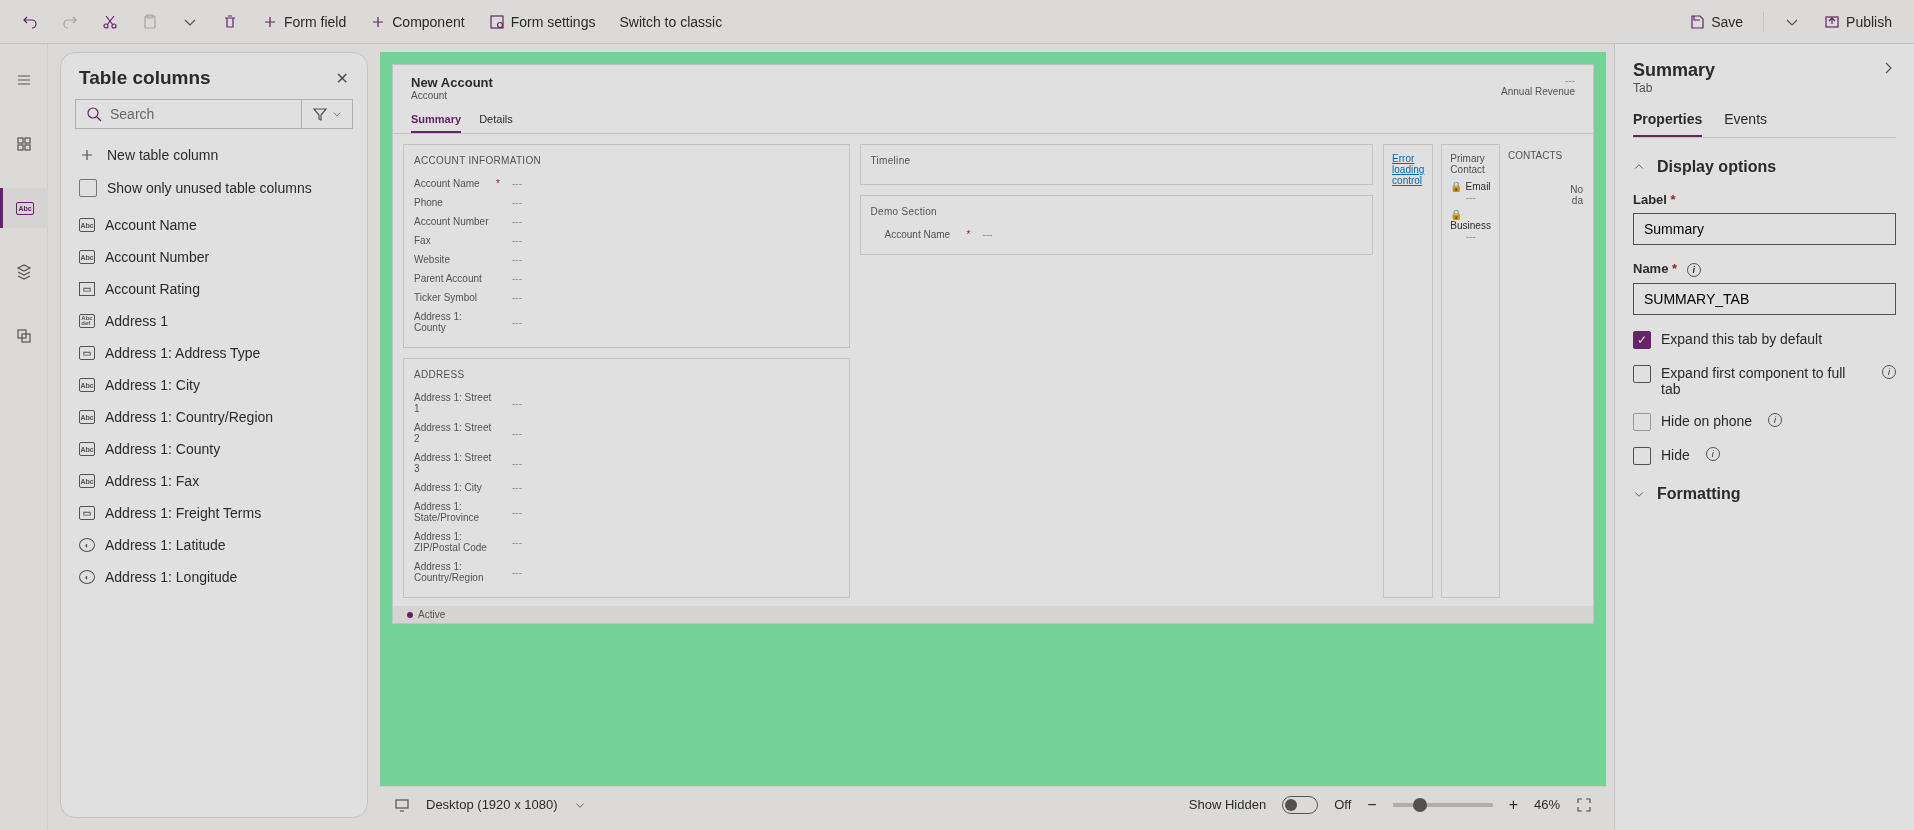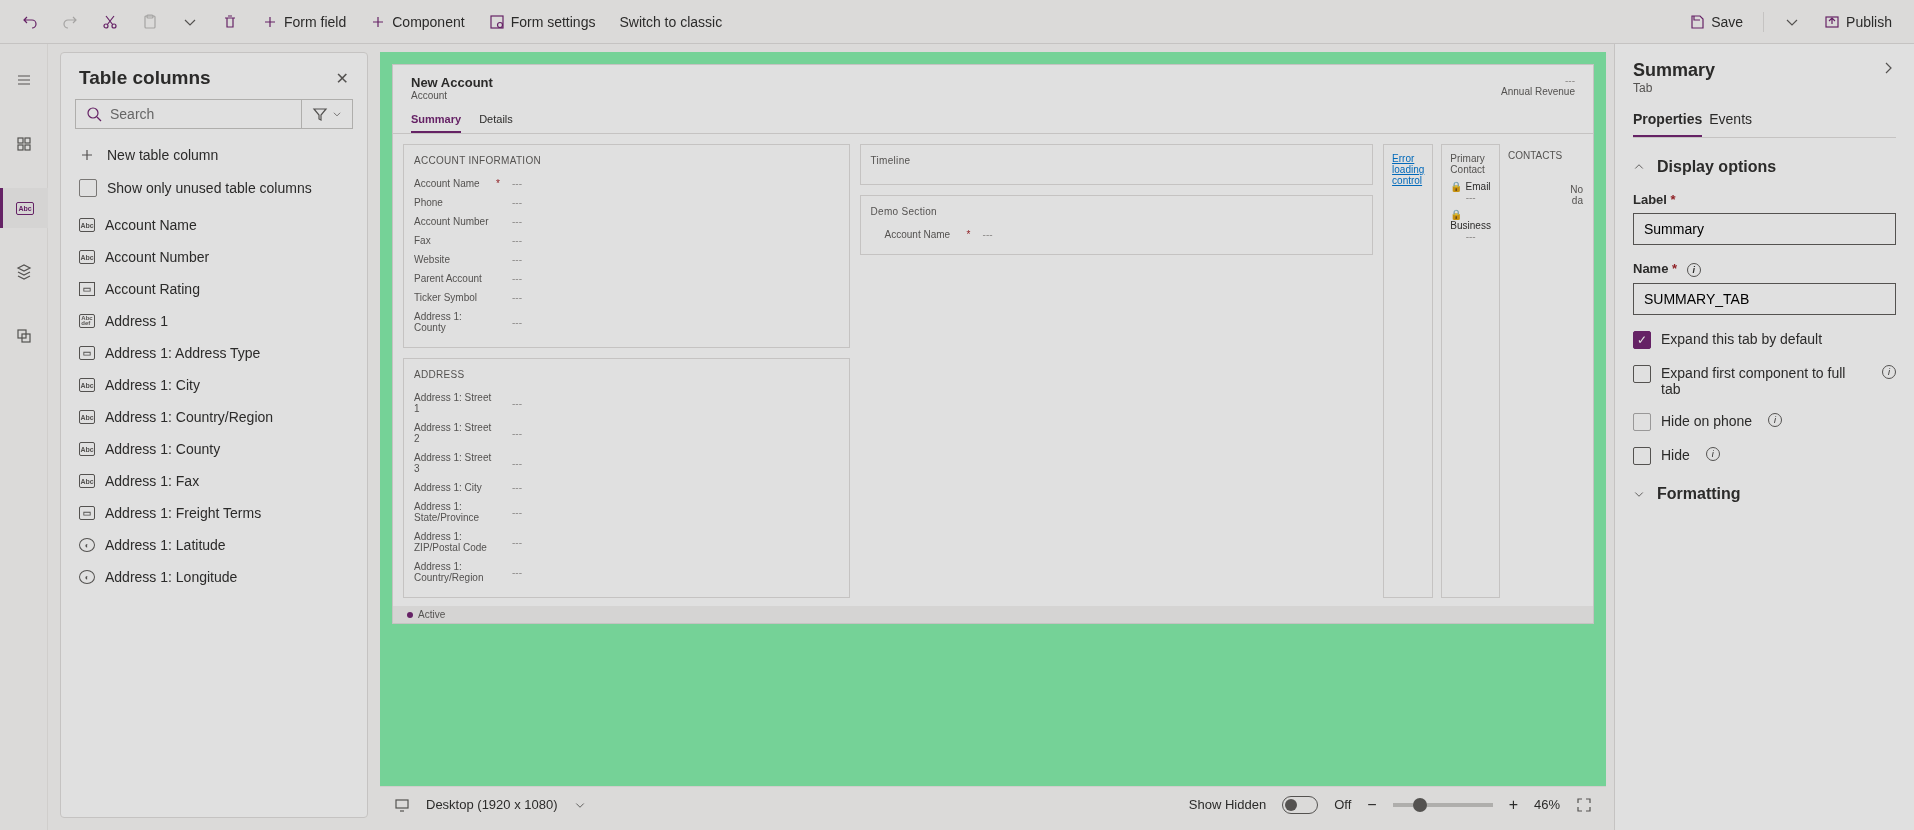--- a/index.html
+++ b/index.html
@@ -12,21 +12,21 @@
 .topbar .tool-btn svg { width: 16px; height: 16px; }
 .topbar .divider { width: 1px; height: 20px; background: #e1dfdd; margin: 0 4px; }
 .topbar .spacer { flex: 1; }
 
 
 .leftrail { position: absolute; left: 0; top: 44px; bottom: 0; width: 48px; background: #faf9f8; border-right: 1px solid #edebe9; display: flex; flex-direction: column; align-items: center; padding-top: 16px; gap: 24px; }
 .leftrail .rail-item { width: 48px; height: 40px; display: flex; align-items: center; justify-content: center; cursor: pointer; }
 .leftrail .rail-item.active { border-left: 3px solid #742774; background: #f3f2f1; }
 
 
-.columns-panel { position: absolute; left: 60px; top: 52px; width: 308px; bottom: 12px; background: #fff; border: 1px solid #e1dfdd; border-radius: 4px; display: flex; flex-direction: column; }
+.columns-panel { position: absolute; left: 60px; top: 52px; width: 308px; bottom: 12px; background: #fff; border: 1px solid #e1dfdd; border-radius: 15px; display: flex; flex-direction: column; }
 .columns-panel .panel-header { display: flex; align-items: center; justify-content: space-between; padding: 14px 18px 10px 18px; }
 .columns-panel .panel-title { font-size: 19px; font-weight: 600; }
 .columns-panel .close-btn { cursor: pointer; font-size: 16px; color: #605e5c; }
 .columns-panel .search-row { display: flex; padding: 0 14px 10px 14px; gap: 0; }
 .columns-panel .search-box { flex: 1; display: flex; align-items: center; border: 1px solid #c8c6c4; padding: 6px 10px; gap: 8px; }
 .columns-panel .search-box input { border: none; outline: none; font-size: 14px; flex: 1; background: transparent; }
 .columns-panel .filter-btn { border: 1px solid #c8c6c4; border-left: none; display: flex; align-items: center; padding: 0 10px; gap: 4px; cursor: pointer; }
 .columns-panel .new-col-btn { display: flex; align-items: center; gap: 12px; padding: 8px 18px; cursor: pointer; font-size: 14px; }
 .columns-panel .show-unused { display: flex; align-items: center; gap: 10px; padding: 8px 18px; font-size: 14px; }
 .columns-panel .show-unused .cb { width: 18px; height: 18px; border: 1px solid #8a8886; border-radius: 2px; }
@@ -73,21 +73,21 @@
 .bottombar .toggle { width: 36px; height: 18px; border-radius: 10px; border: 1px solid #605e5c; position: relative; cursor: pointer; }
 .bottombar .toggle .knob { width: 12px; height: 12px; border-radius: 50%; background: #605e5c; position: absolute; top: 2px; left: 2px; }
 .bottombar .zoom-track { width: 100px; height: 4px; background: #c8c6c4; position: relative; }
 .bottombar .zoom-thumb { position: absolute; left: 20px; top: -5px; width: 14px; height: 14px; border-radius: 50%; background: #605e5c; cursor: pointer; }
 
 
 .props-panel { position: absolute; right: 0; top: 44px; bottom: 0; width: 300px; background: #fff; border-left: 1px solid #e1dfdd; padding: 16px 18px; overflow-y: auto; }
 .props-panel .pp-header { display: flex; align-items: flex-start; justify-content: space-between; }
 .props-panel .pp-title { font-size: 18px; font-weight: 600; }
 .props-panel .pp-sub { font-size: 12px; color: #605e5c; }
-.props-panel .pp-tabs { display: flex; gap: 7px; margin-top: 16px; border-bottom: 1px solid #e1dfdd; }
+.props-panel .pp-tabs { display: flex; gap: 22px; margin-top: 16px; border-bottom: 1px solid #e1dfdd; }
 .props-panel .pp-tab { padding-bottom: 8px; font-size: 14px; cursor: pointer; }
 .props-panel .pp-tab.active { border-bottom: 2px solid #742774; font-weight: 600; }
 .props-panel .pp-section { margin-top: 20px; }
 .props-panel .pp-section-header { display: flex; align-items: center; gap: 12px; font-size: 16px; font-weight: 600; cursor: pointer; }
 .props-panel .pp-field { margin-top: 16px; }
 .props-panel .pp-field label { font-size: 13px; font-weight: 600; display: block; margin-bottom: 6px; }
 .props-panel .pp-field .req { color: #a4262c; }
 .props-panel .pp-field input[type=text] { width: 100%; padding: 7px 10px; border: 1px solid #605e5c; font-size: 14px; }
 .props-panel .pp-check { display: flex; align-items: flex-start; gap: 10px; margin-top: 16px; font-size: 14px; }
 .props-panel .pp-check .cb { width: 18px; height: 18px; border: 1px solid #605e5c; border-radius: 2px; flex-shrink: 0; display: flex; align-items: center; justify-content: center; }

